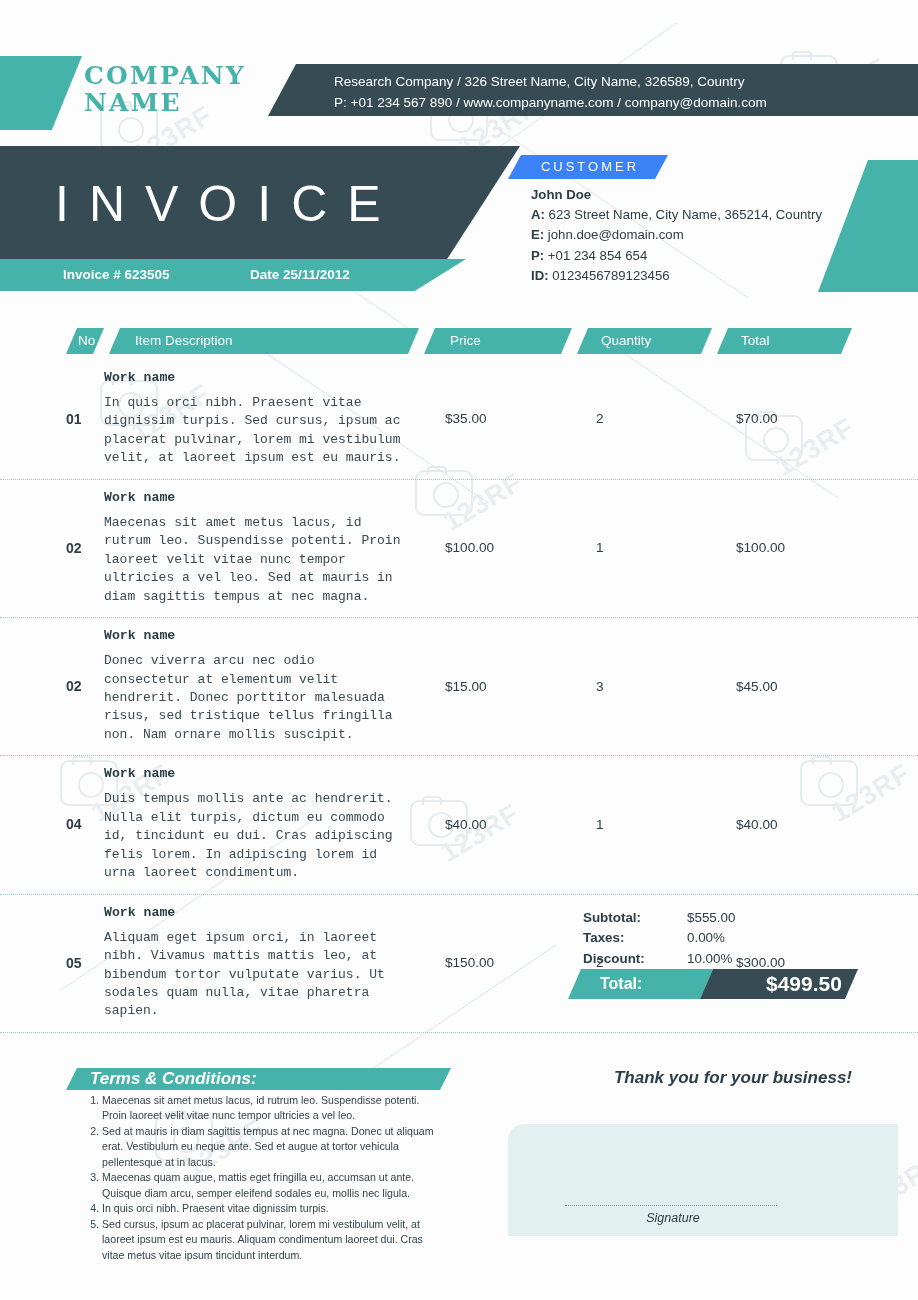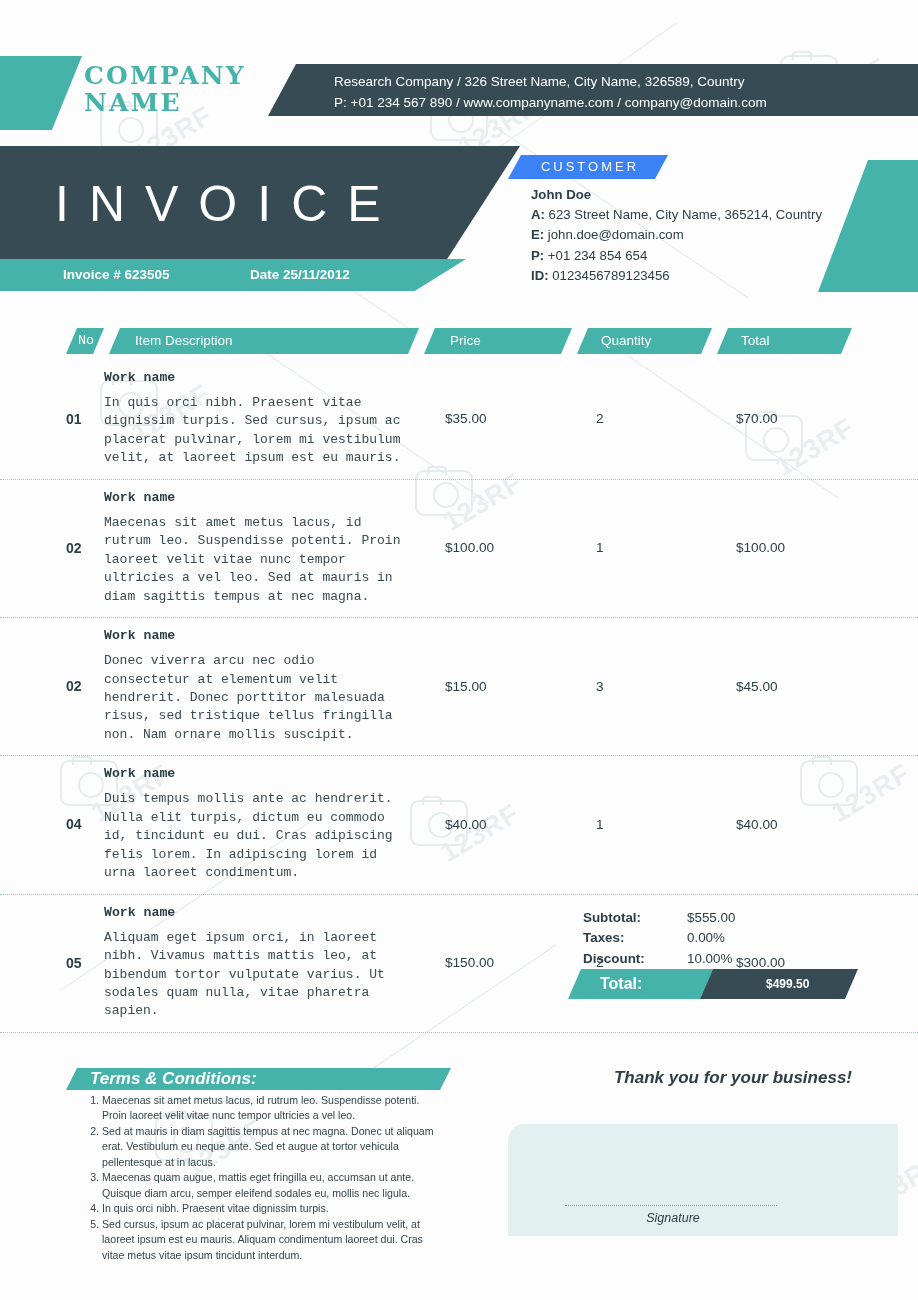--- a/index.html
+++ b/index.html
@@ -192,21 +192,21 @@
     top: 0; height: 26px;
     background: #45b3aa;
     color: #ffffff;
     font-size: 13.5px;
     line-height: 26px;
   }
   .th.skew { clip-path: polygon(11px 0, 100% 0, calc(100% - 11px) 100%, 0 100%); }
   .th span { display: block; }
 
   #th-no    { left: 66px;  width: 38px;  }
-  #th-no span    { padding-left: 12px; font-family: Liberation Mono, monospace; }
+  #th-no span    { padding-left: 12px; }
   #th-desc  { left: 109px; width: 310px; }
   #th-desc span  { padding-left: 26px; }
   #th-price { left: 424px; width: 148px; }
   #th-price span { padding-left: 26px; }
   #th-qty   { left: 577px; width: 135px; }
   #th-qty   span { padding-left: 24px; }
   #th-total { left: 717px; width: 135px; }
   #th-total span { padding-left: 24px; }
 
   #rows { position: absolute; left: 0; top: 360px; width: 918px; z-index: 4; }
@@ -280,21 +280,21 @@
     color: #ffffff;
     font-size: 16px;
     font-weight: bold;
     z-index: 2;
   }
   #total-bar .tv {
     position: absolute;
     left: 198px; top: 0;
     line-height: 30px;
     color: #ffffff;
-    font-size: 12px;
+    font-size: 21px;
     font-weight: bold;
     z-index: 2;
   }
 
   
   #terms-tab {
     position: absolute;
     left: 66px; top: 1068px;
     width: 385px; height: 22px;
     background: #45b3aa;

